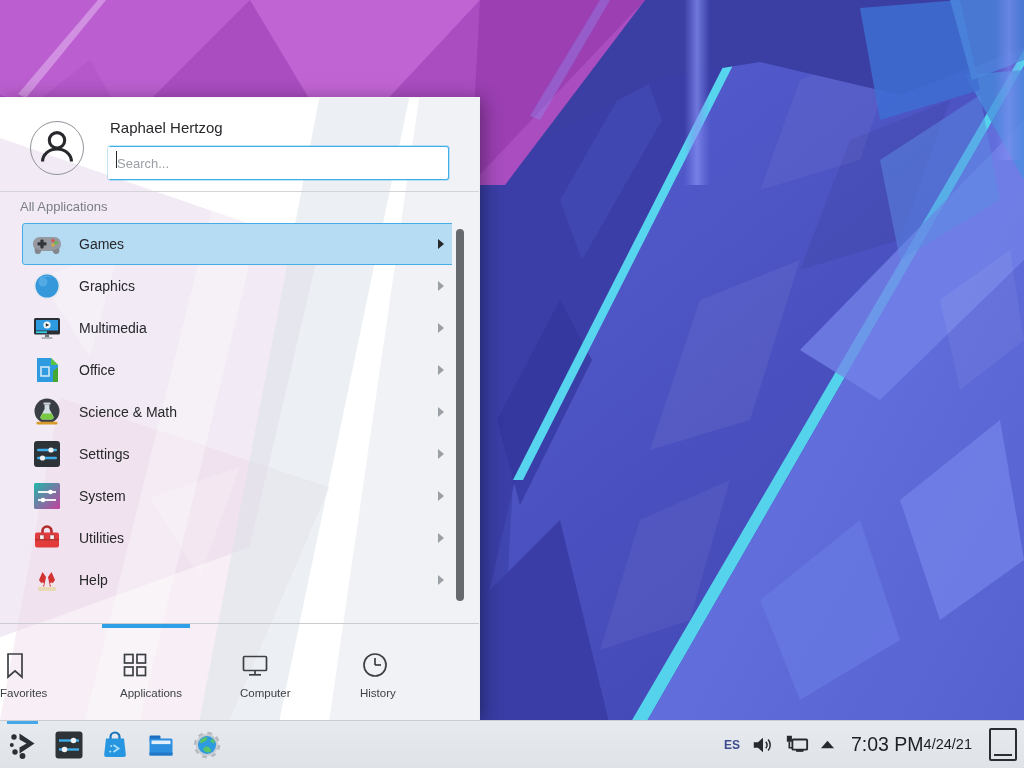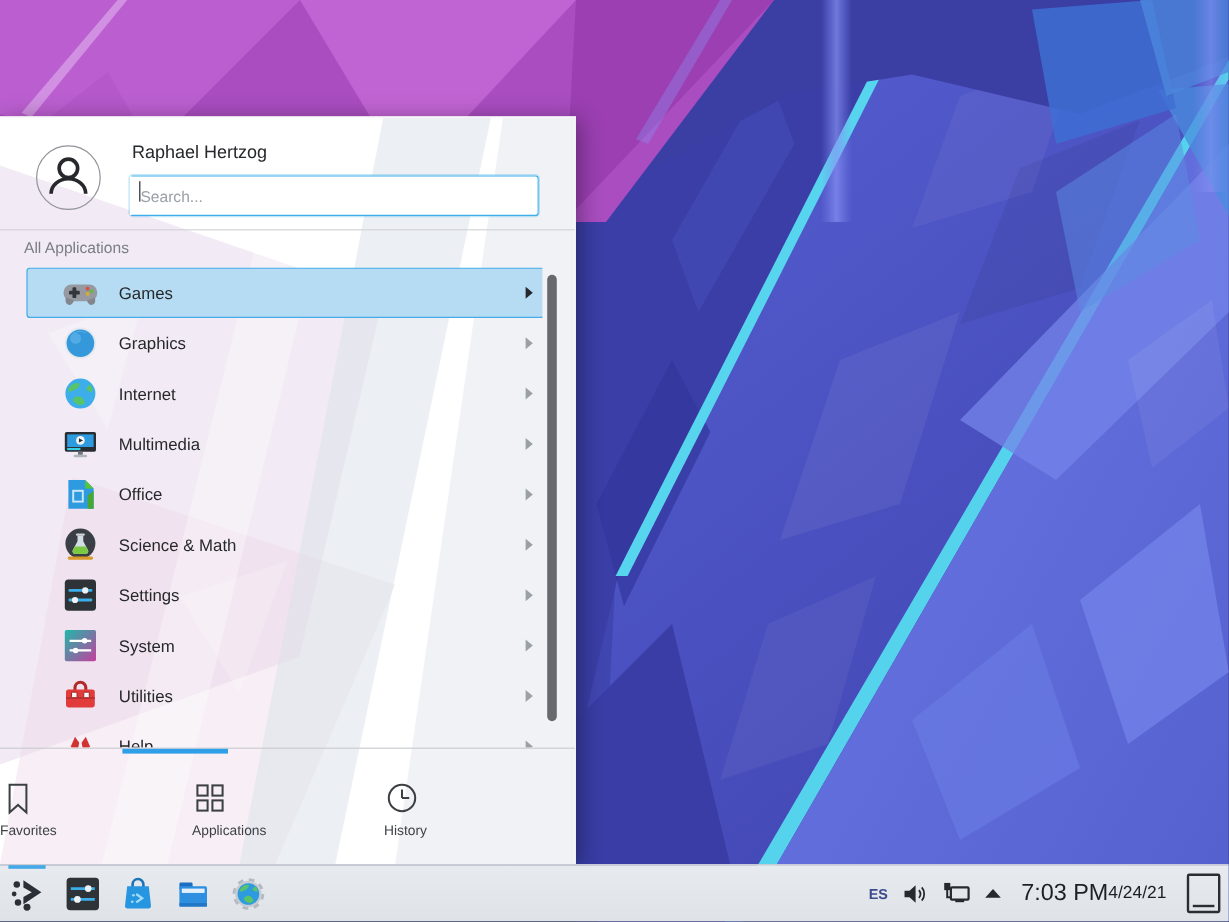--- a/index.html
+++ b/index.html
@@ -25,21 +25,21 @@
     font-family:"Liberation Sans",sans-serif;font-size:13px;color:#26282b;padding:16px 7px;outline:none;
     border-left:2px solid #26282b00; caret-color:#222;}
   .search::placeholder{color:#9aa0a6;}
   .caret-bar{position:absolute;left:116px;top:53px;width:1px;height:17px;background:#26282b;}
 
   .hdr-divider{position:absolute;left:0;top:93px;width:100%;height:1px;background:#d4d4d8;}
   .section-label{position:absolute;left:20px;top:101px;font-size:13px;color:#7a7e83;}
 
   .menu-list{position:absolute;left:0;top:125px;width:452px;height:400px;overflow:hidden;}
   .menu-item{position:relative;margin-left:22px;width:436px;height:42px;
-    display:flex;align-items:center;border:1px solid transparent;border-radius:3px;padding-left:20px;}
+    display:flex;align-items:center;border:1px solid transparent;border-radius:3px;}
   .menu-item.selected{background:#b6dcf4;border-color:#45ace7;}
   .mi-icon{width:32px;height:32px;margin-left:8px;flex:0 0 32px;}
   .mi-icon svg{display:block;width:32px;height:32px;}
   .mi-label{margin-left:16px;font-size:14px;color:#26282b;}
   .mi-arrow{position:absolute;right:13px;top:50%;margin-top:-5px;width:0;height:0;
     border-left:6px solid #9aa0a6;border-top:5px solid transparent;border-bottom:5px solid transparent;}
   .selected .mi-arrow{border-left-color:#26282b;}
 
   .scrollbar{position:absolute;right:15px;top:131px;width:8px;height:372px;
     background:#66696e;border-radius:4px;}
@@ -182,32 +182,20 @@
             <circle cx="16" cy="16" r="13" fill="#e3e8ee"></circle>
             <circle cx="16" cy="16" r="11.5" fill="#3498db"></circle>
             <path d="M8 9 a11.5 11.5 0 0 1 14 -1 a14 14 0 0 0 -14 1z" fill="#7ec3f0" opacity="0.85"></path>
             <circle cx="12" cy="12" r="4.5" fill="#5fb3e8" opacity="0.7"></circle>
           </svg>
         </span>
         <span class="mi-label">Graphics</span>
         <span class="mi-arrow"></span>
       </div>
 
-      <div class="menu-item">
-        <span class="mi-icon">
-          <svg viewBox="0 0 32 32">
-            <circle cx="16" cy="16" r="12.5" fill="#3daee9"></circle>
-            <path d="M5.5 13 q3.5-7 10-5.5 q-.5 4.5-5 5.5 q-3.5 2.5-5 0z" fill="#57c46a"></path>
-            <path d="M9.5 21.5 q5 6.5 10.5 2.5 q-1.5-5.5-6-5.5 q-3.5 0-4.5 3z" fill="#57c46a"></path>
-            <path d="M23.5 8.5 q4 2.5 2 6.5 l-5-2.5z" fill="#57c46a"></path>
-          </svg>
-        </span>
-        <span class="mi-label">Internet</span>
-        <span class="mi-arrow"></span>
-      </div>
 
       <div class="menu-item">
         <span class="mi-icon">
           <svg viewBox="0 0 32 32">
             <rect x="3" y="6" width="26" height="16.5" rx="1.5" fill="#2a2e33"></rect>
             <rect x="5" y="8" width="22" height="10.5" fill="#2e9ae0"></rect>
             <circle cx="16" cy="13" r="3.6" fill="#f2f5f7"></circle>
             <path d="M14.8 11.2 l3.4 1.8 -3.4 1.8z" fill="#2a2e33"></path>
             <rect x="5" y="19.3" width="11" height="1.8" fill="#35d0e8"></rect>
             <rect x="14" y="22.5" width="4" height="2.5" fill="#6d7278"></rect>
@@ -324,20 +312,28 @@
         <svg viewBox="0 0 30 30">
           <rect x="4.5" y="4.5" width="8.5" height="8.5" fill="none" stroke="#3c4045" stroke-width="1.7"></rect>
           <rect x="17" y="4.5" width="8.5" height="8.5" fill="none" stroke="#3c4045" stroke-width="1.7"></rect>
           <rect x="4.5" y="17" width="8.5" height="8.5" fill="none" stroke="#3c4045" stroke-width="1.7"></rect>
           <rect x="17" y="17" width="8.5" height="8.5" fill="none" stroke="#3c4045" stroke-width="1.7"></rect>
         </svg>
         <span class="tab-label">Applications</span>
       </div>
       <div class="tab">
         <svg viewBox="0 0 30 30">
+          <rect x="3.5" y="6.5" width="23" height="14" rx="1" fill="none" stroke="#3c4045" stroke-width="1.7"></rect>
+          <line x1="15" y1="20.5" x2="15" y2="24.5" stroke="#3c4045" stroke-width="1.7"></line>
+          <line x1="9" y1="24.8" x2="21" y2="24.8" stroke="#3c4045" stroke-width="1.7"></line>
+        </svg>
+        <span class="tab-label">Computer</span>
+      </div>
+      <div class="tab">
+        <svg viewBox="0 0 30 30">
           <circle cx="15" cy="15" r="11" fill="none" stroke="#3c4045" stroke-width="1.7"></circle>
           <line x1="15" y1="15" x2="15" y2="8" stroke="#3c4045" stroke-width="1.7"></line>
           <line x1="15" y1="15" x2="21" y2="15" stroke="#3c4045" stroke-width="1.7"></line>
         </svg>
         <span class="tab-label">History</span>
       </div>
     </div>
   </div>
 
   <div class="taskbar">

